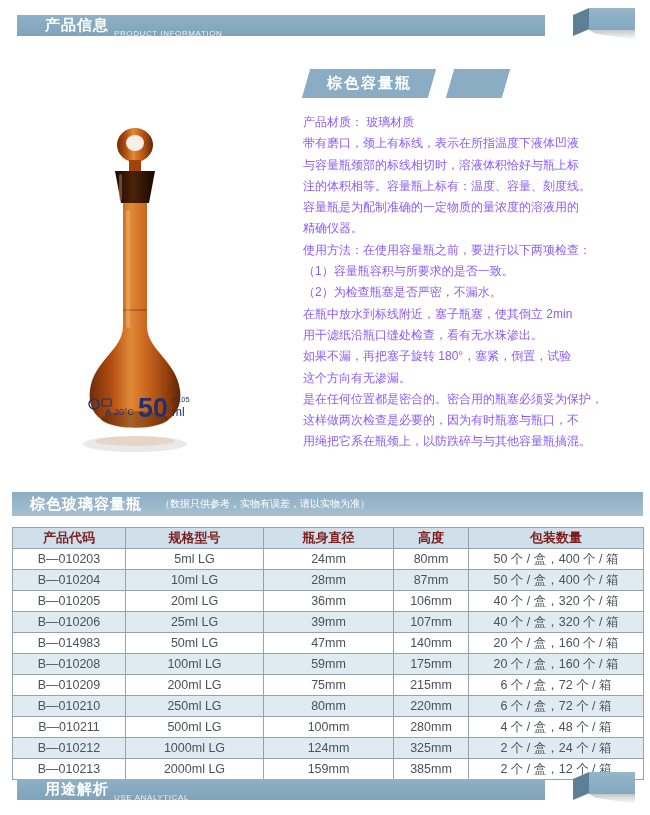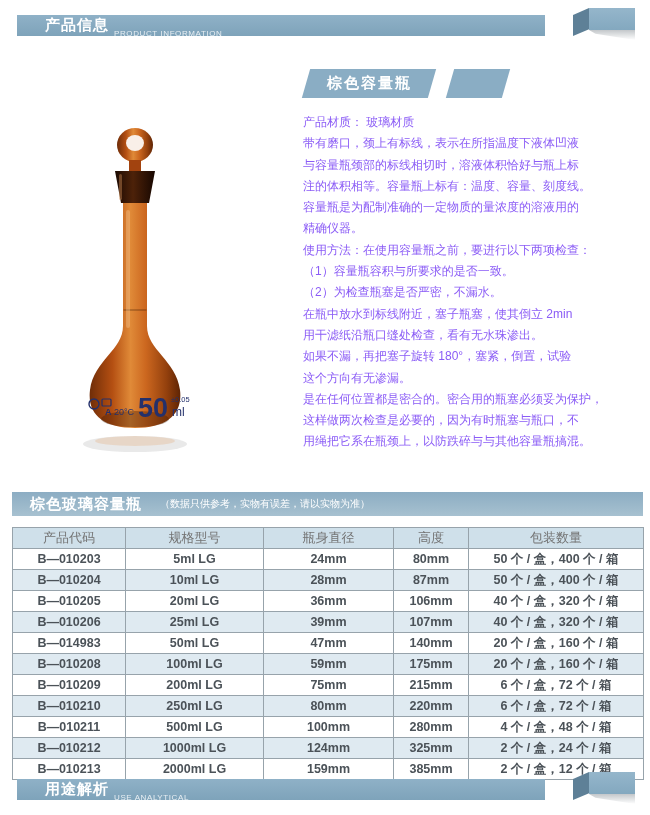--- a/index.html
+++ b/index.html
@@ -56,24 +56,24 @@
   #table-title .big { font-size:15px; font-weight:bold; letter-spacing:1px; white-space:nowrap; }
   #table-title .note { font-size:10px; margin-left:18px; white-space:nowrap; }
   #spec-table {
     position:absolute; left:12px; top:527px; width:631px;
     border-collapse:collapse; table-layout:fixed;
     background:#ffffff;
   }
   #spec-table th, #spec-table td {
     border:1px solid #97a3ab; height:20px; padding:0;
     text-align:center; vertical-align:middle;
-    font-size:12.5px; color:#4b5258; font-weight:bold;
+    font-size:12.5px; color:#4b5258; font-weight:normal;
     overflow:hidden; white-space:nowrap;
   }
-  #spec-table thead th { background:#cfe0ea; color:#737373; font-size:13px; font-weight:normal; }
+  #spec-table thead th { background:#cfe0ea; color:#7f1d1d; font-size:13px; font-weight:bold; }
   #spec-table tbody tr:nth-child(even) td { background:#dfeaf1; }
 </style>
 </head>
 <body>
 
 <div class="ribbon" id="ribbon-top">
   <div class="bar">
     <span class="zh">产品信息</span>
     <span class="en">PRODUCT INFORMATION</span>
   </div>

